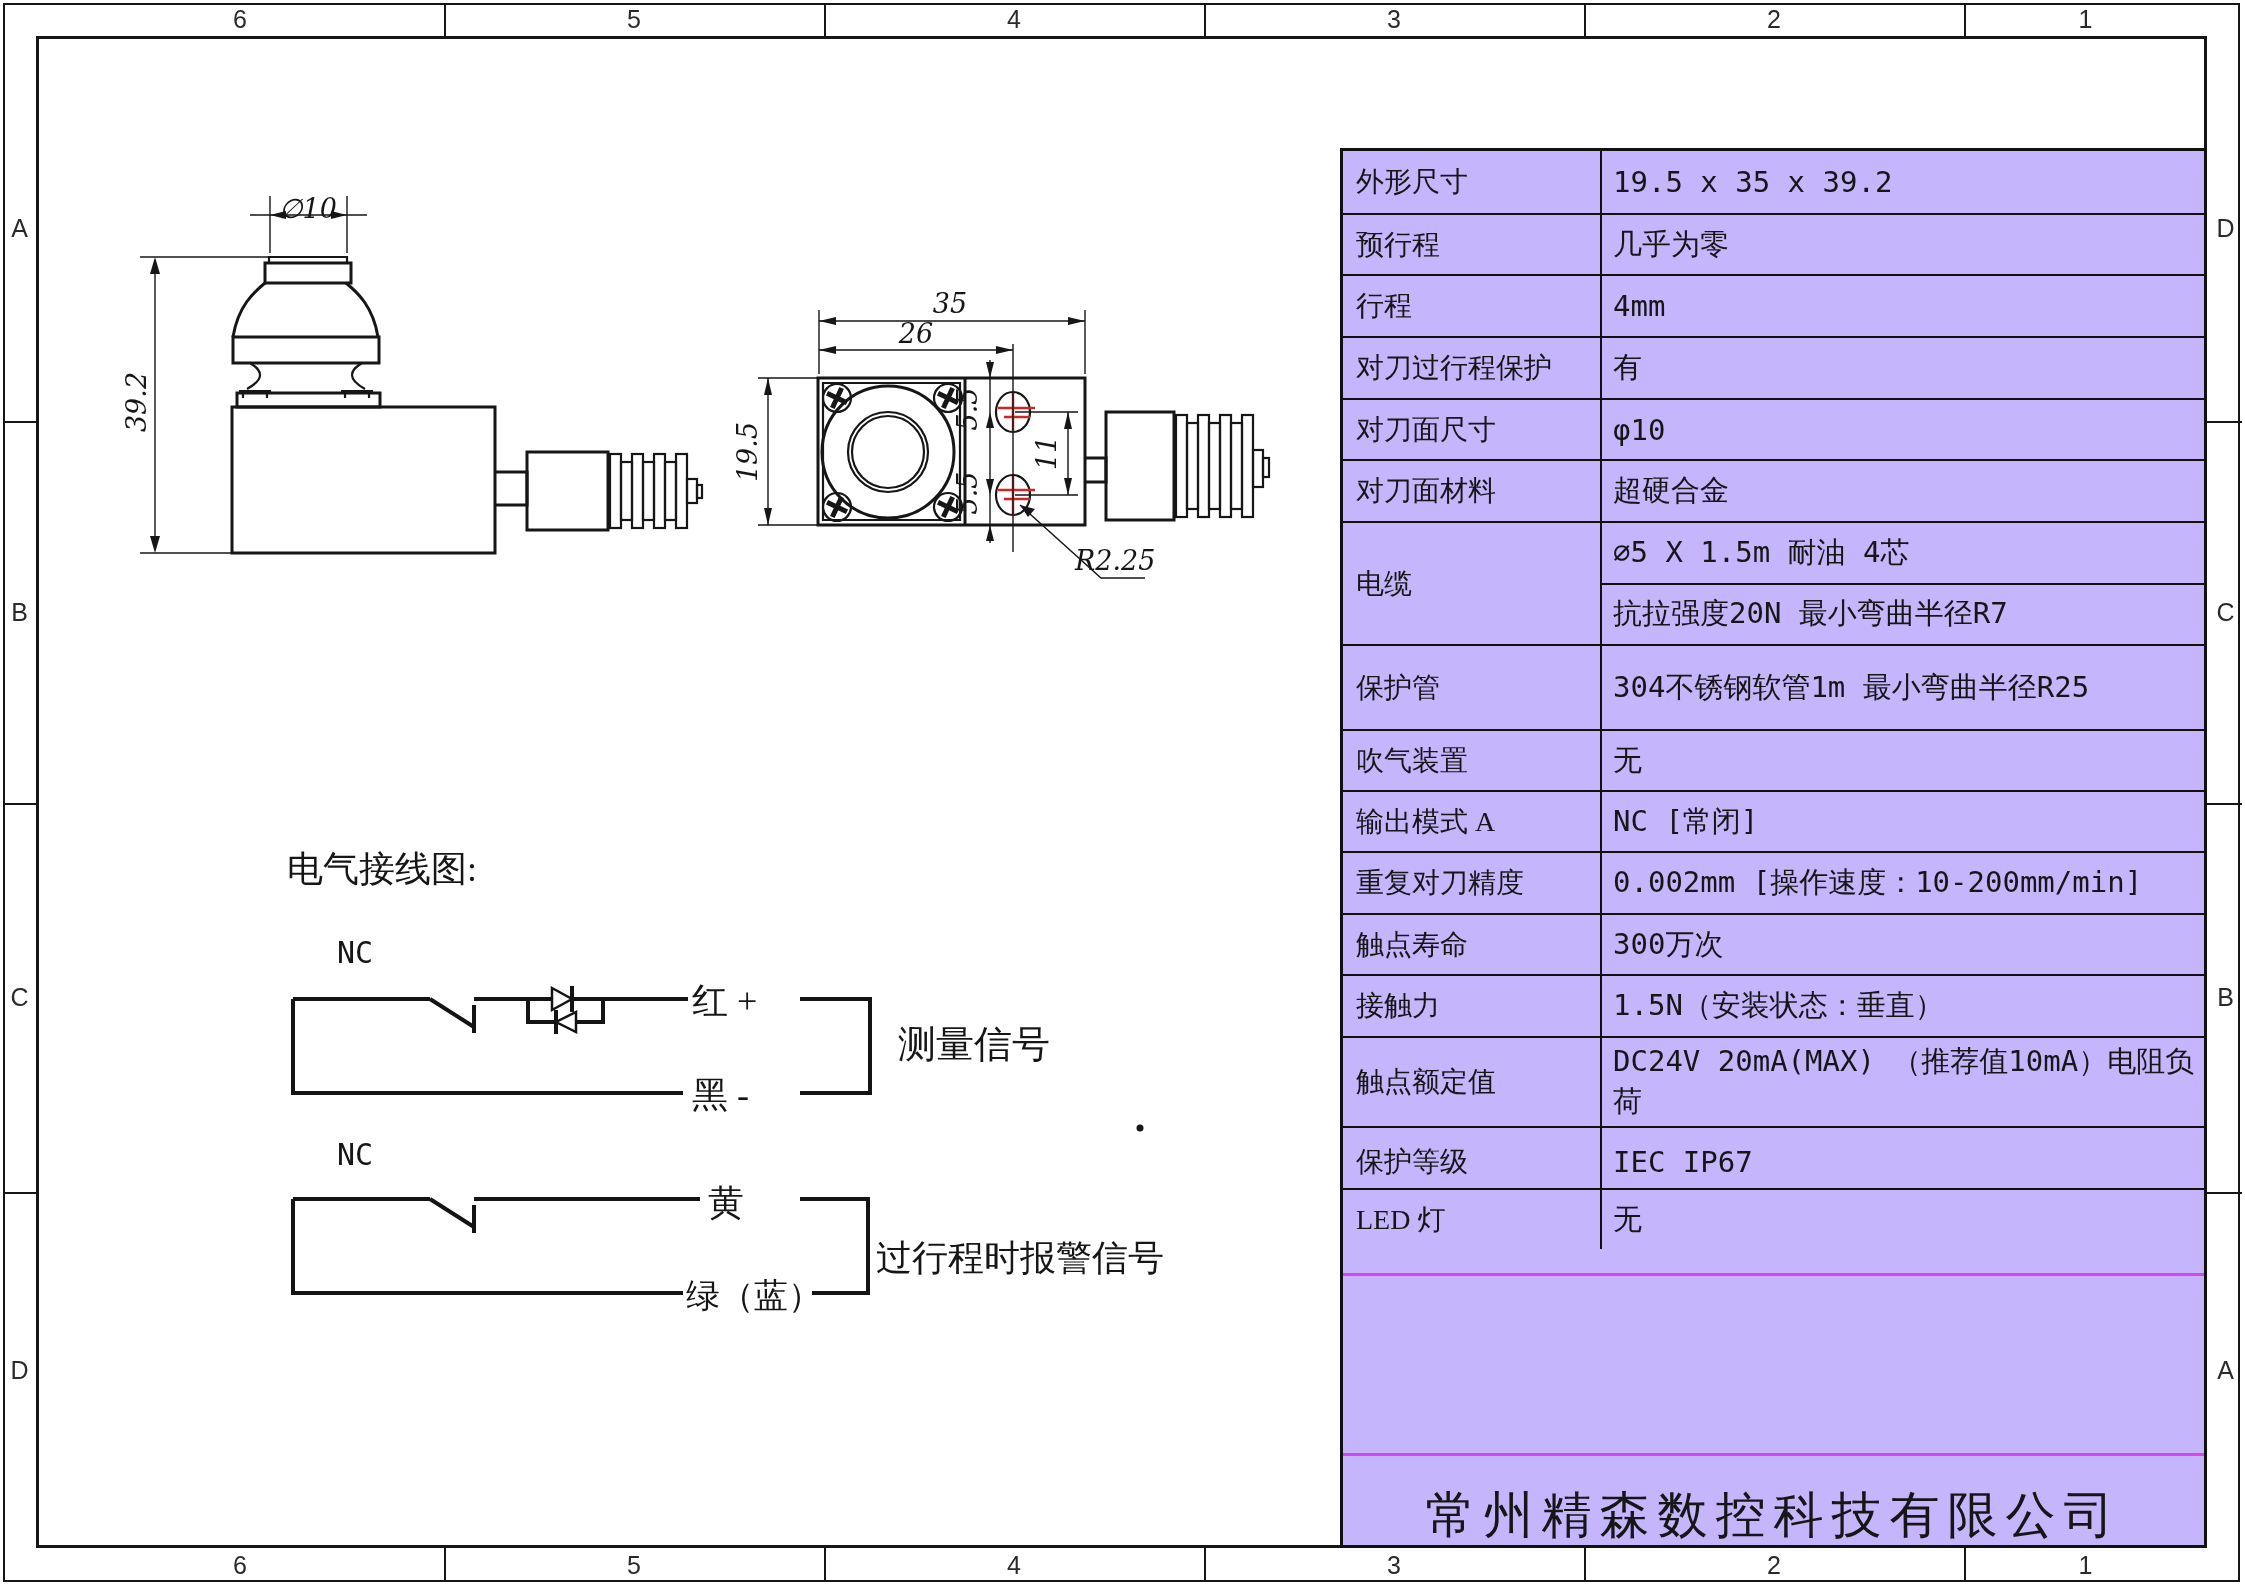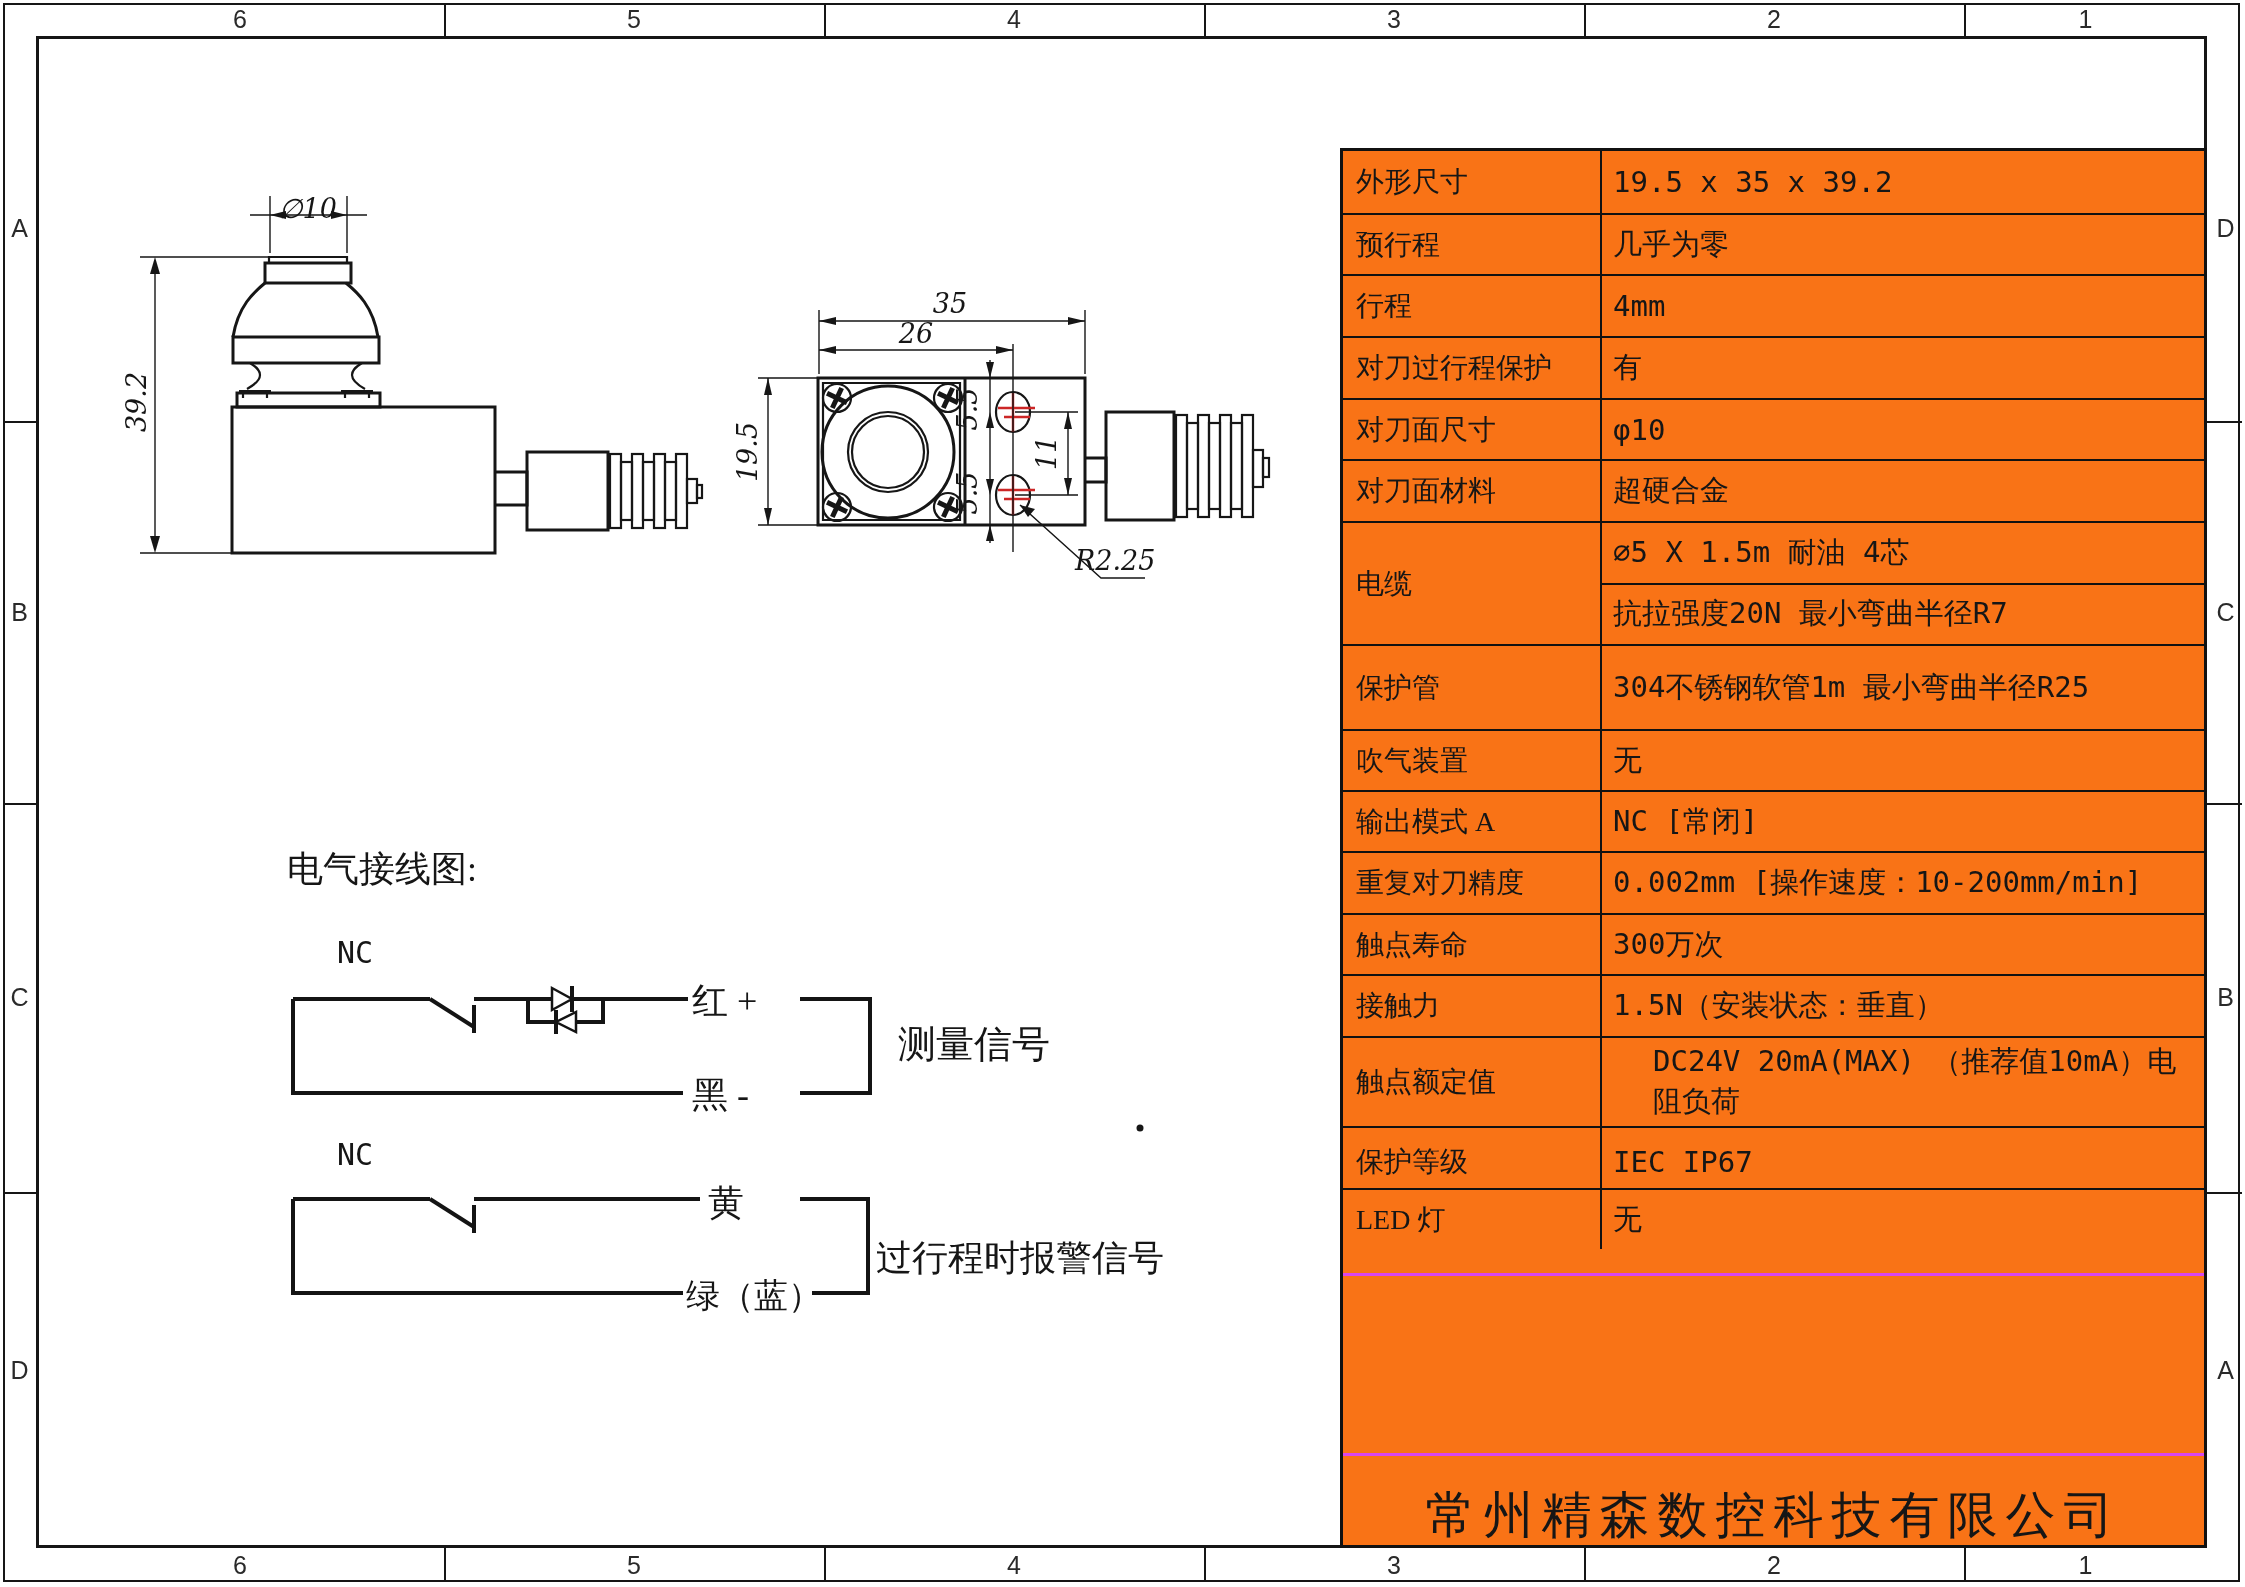--- a/index.html
+++ b/index.html
@@ -6,21 +6,21 @@
   .page{position:relative;width:2245px;height:1587px;background:#ffffff;overflow:hidden;
         font-family:"Liberation Serif",serif;color:#161616;}
   .abs{position:absolute;box-sizing:border-box;}
   
   .outer-border{left:3px;top:3px;width:2237px;height:1579px;border:2px solid #161616;}
   .inner-frame{left:36px;top:36px;width:2171px;height:1512px;border:3px solid #161616;}
   .tick{background:#161616;}
   .zone{display:flex;align-items:center;justify-content:center;
         font-family:"Liberation Sans",sans-serif;font-size:25px;color:#2a2a2a;}
   
-  .spec-table{left:1340px;top:148px;width:867px;height:1400px;border:3px solid #111;background:#f97316;}
+  .spec-table{left:1340px;top:148px;width:867px;height:1400px;border:3px solid #111;background:#c4b5fd;}
   .trow{position:absolute;left:0;width:100%;display:flex;border-top:2px solid #111;box-sizing:border-box;}
   .trow.first{border-top:none;}
   .trow.thick{border-top:3px solid #d946ef;margin-top:24px;}
   .tlabel{width:259px;border-right:2px solid #111;display:flex;align-items:center;
           padding-left:13px;font-size:28px;box-sizing:border-box;flex:none;}
   .tvalue{flex:1;display:flex;align-items:center;padding-left:11px;font-size:29px;
           font-family:"DejaVu Sans Mono","Liberation Serif",serif;box-sizing:border-box;}
   .vstack{flex:1;display:flex;flex-direction:column;}
   .vstack .tvalue{flex:1;}
   .vstack .tvalue.sub{border-top:2px solid #111;}
@@ -332,21 +332,21 @@
       <div class="tvalue">0.002mm [操作速度：10-200mm/min]</div>
     </div>
     <div class="trow" style="top:762px;height:61px;">
       <div class="tlabel">触点寿命</div>
       <div class="tvalue">300万次</div>
     </div>
     <div class="trow" style="top:823px;height:62px;">
       <div class="tlabel">接触力</div>
       <div class="tvalue">1.5N（安装状态：垂直）</div>
     </div>
-    <div class="trow" style="top:885px;height:90px;gap:40px;">
+    <div class="trow" style="top:885px;height:90px;">
       <div class="tlabel">触点额定值</div>
       <div class="tvalue">DC24V 20mA(MAX) （推荐值10mA）电阻负荷</div>
     </div>
     <div class="trow" style="top:975px;height:70px;">
       <div class="tlabel">保护等级</div>
       <div class="tvalue">IEC IP67</div>
     </div>
     <div class="trow" style="top:1037px;height:61px;">
       <div class="tlabel">LED 灯</div>
       <div class="tvalue">无</div>

